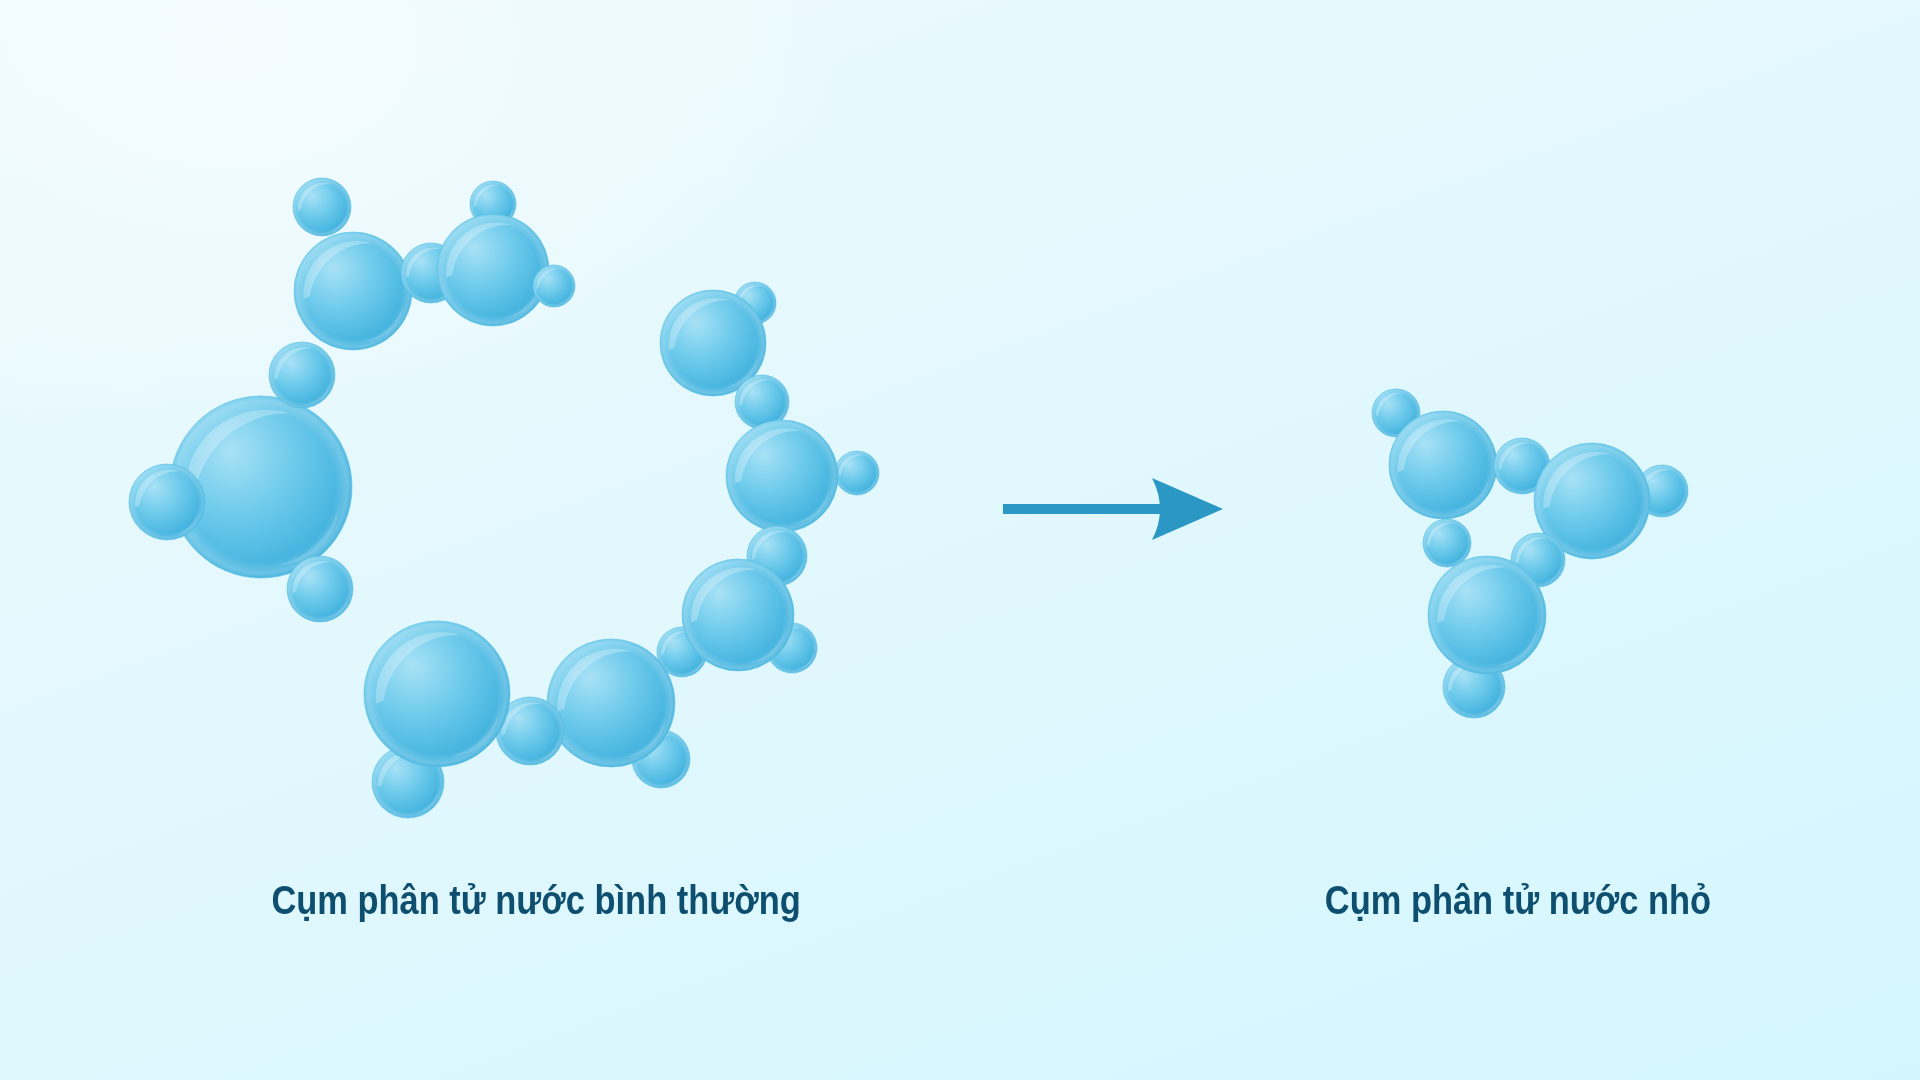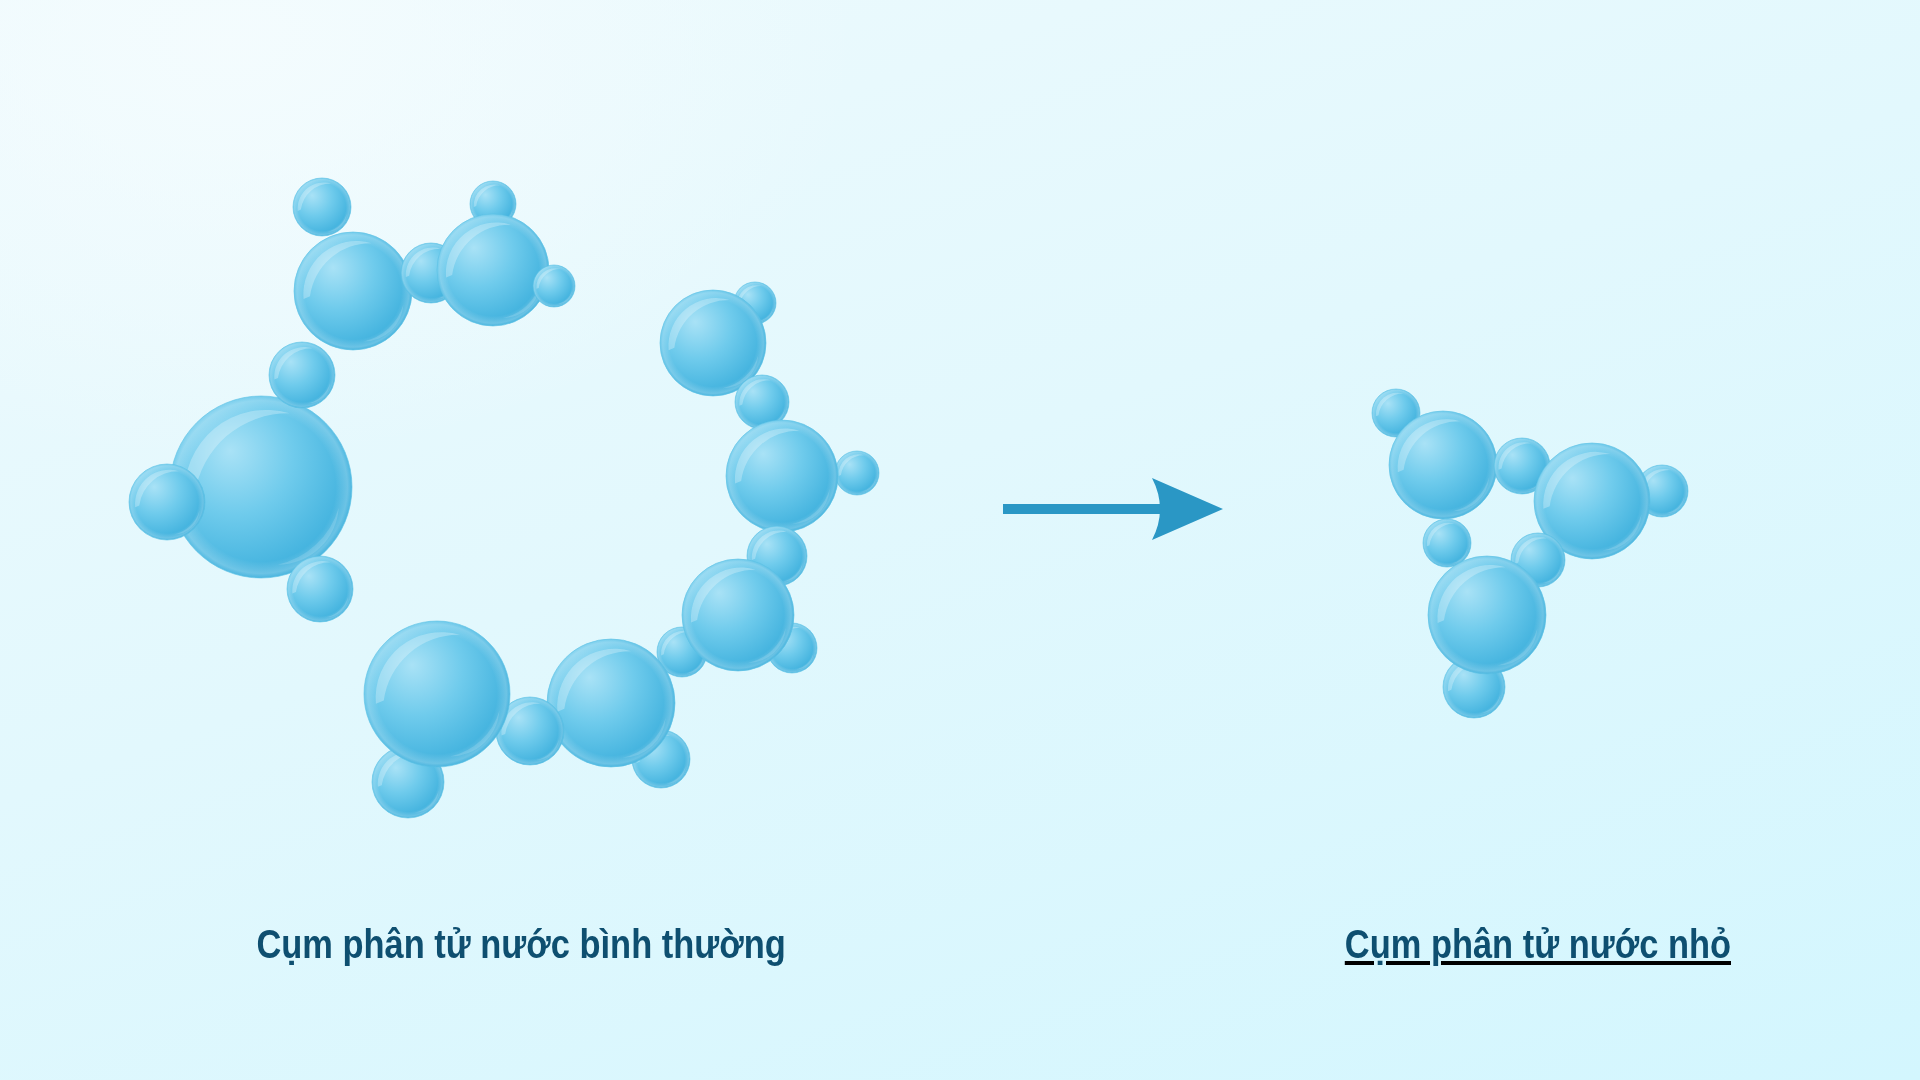--- a/index.html
+++ b/index.html
@@ -5,22 +5,22 @@
   html, body { margin: 0; padding: 0; }
   body {
     width: 1920px; height: 1080px; overflow: hidden; position: relative;
     background:
       radial-gradient(ellipse 900px 600px at 230px 40px, rgba(244,252,254,0.95) 0%, rgba(244,252,254,0) 70%),
       linear-gradient(160deg, #eefafd 0%, #e2f8fd 45%, #d3f6fe 100%);
     font-family: "Liberation Sans", sans-serif;
   }
   #scene { position: absolute; left: 0; top: 0; width: 1920px; height: 1080px; }
   .label {
-    position: absolute; top: 916px; height: 56px;
-    display: flex; justify-content: flex-end; align-items: center;
+    position: absolute; top: 872px; height: 56px;
+    display: flex; justify-content: center; align-items: center;
     white-space: nowrap;
   }
   .label span {
     font-family: "Liberation Sans", sans-serif;
     font-weight: bold; font-size: 41px; color: #0e4f70;
     display: inline-block; transform: scaleX(0.84); transform-origin: center;
     letter-spacing: 0px;
   }
 </style>
 </head>
@@ -245,15 +245,15 @@
         <circle cx="1487" cy="615" r="59" fill="url(#bubbleGloss)"></circle>
         <path d="M 1437.617 622.965 A 53.1 53.1 0 0 1 1505.585 567.21 A 61.065 61.065 0 0 0 1443.989 620.3100000000001 Z" fill="#ffffff" fill-opacity="0.28"></path>
         <path d="M 1497.62 665.445 A 53.1 53.1 0 0 0 1537.445 628.275 A 39.825 39.825 0 0 1 1497.62 665.445 Z" fill="#ffffff" fill-opacity="0.14"></path>
       </g>
     </g>
 </svg>
 
 <div class="label" style="left:236px; width:600px;">
   <span>Cụm phân tử nước bình thường</span>
 </div>
-<div class="label" style="left:1268px; width:500px;text-decoration:underline;">
+<div class="label" style="left:1268px; width:500px;">
   <span>Cụm phân tử nước nhỏ</span>
 </div>
 
 </body></html>

